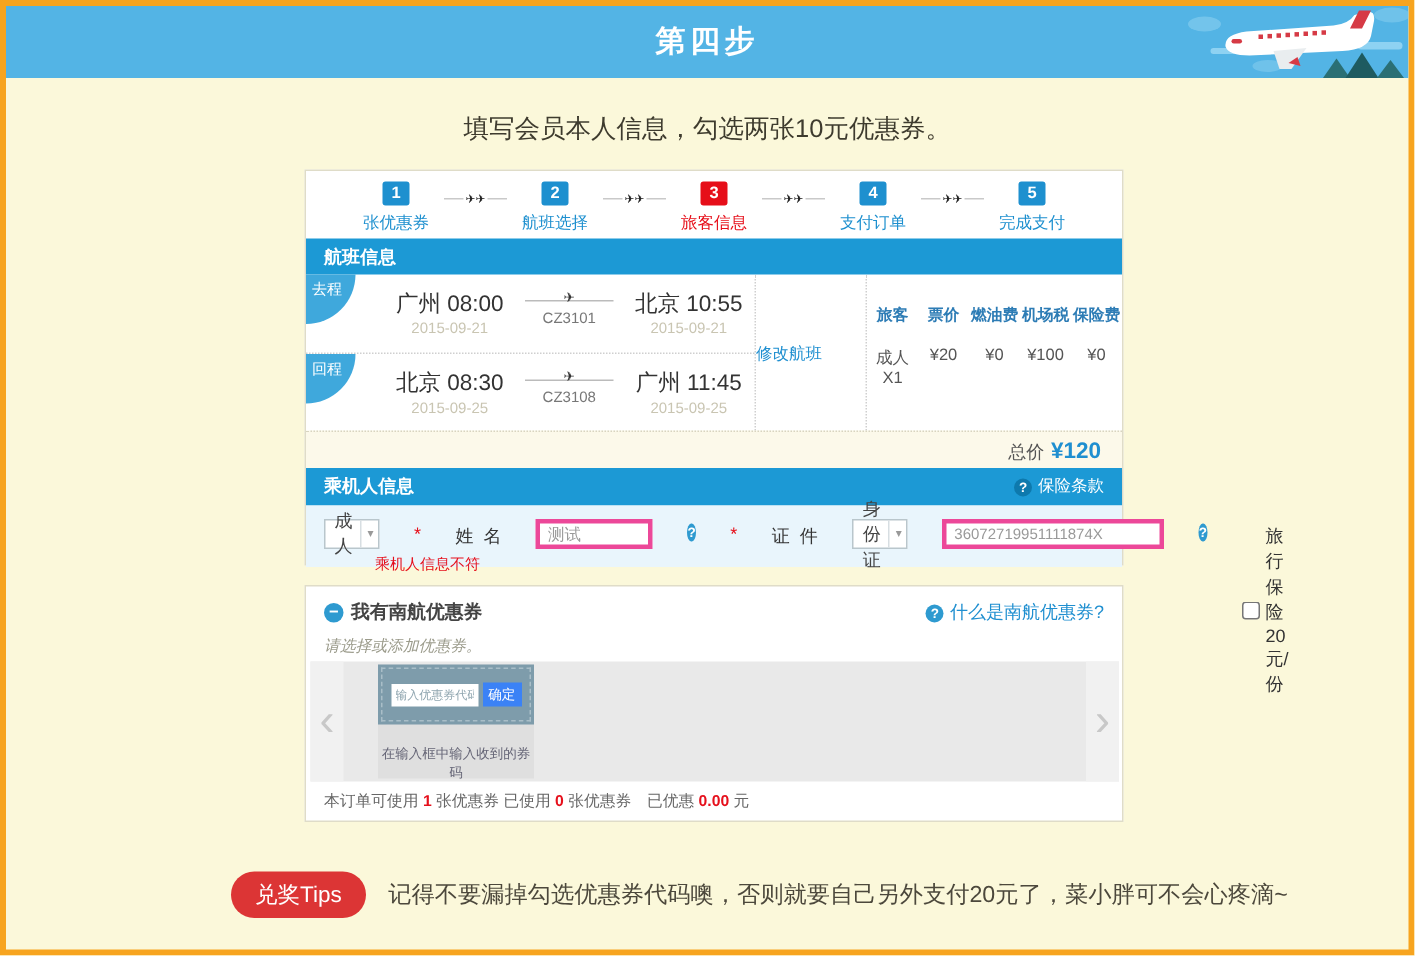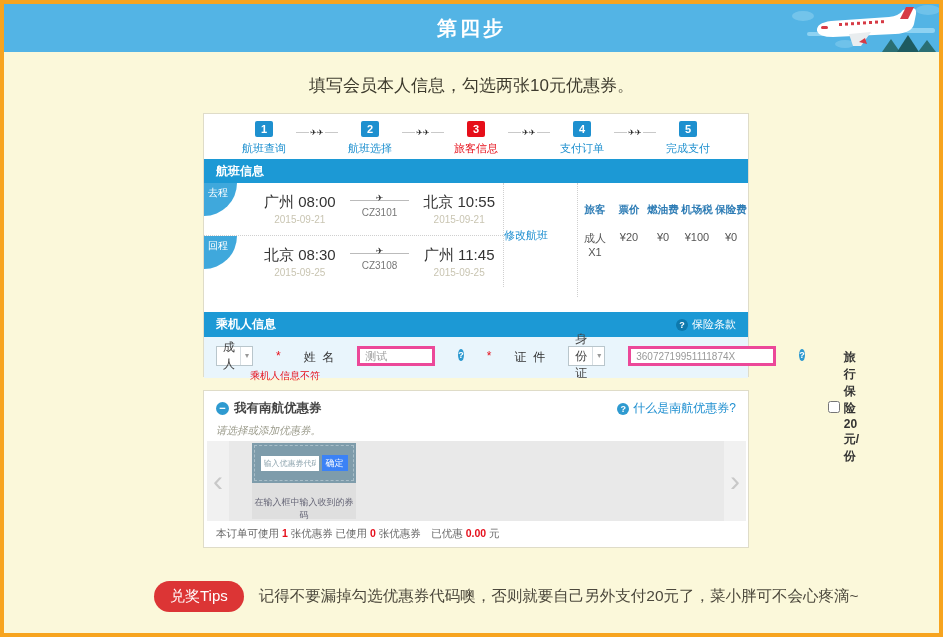--- a/index.html
+++ b/index.html
@@ -87,21 +87,21 @@
   .sb-cert { width:66px; }
   .req { color:#E60E19; font-size:12px; margin-top:3px; }
   .flabel { font-size:12px; color:#333; margin-top:3px; white-space:pre; }
   .txt { height:20px; border:3px solid #ec4899; font-size:11px; color:#999; padding:0 5px;
          font-family:"Liberation Sans","DejaVu Sans",sans-serif; }
   .txt.name { width:78px; }
   .txt.idno { width:154px; font-size:10px; }
   .qbtn { margin-top:3px; cursor:pointer; }
   .ins { display:flex; align-items:center; gap:4px; margin-top:3px; }
   .ins input { width:12px; height:12px; }
-  .ins label { font-size:12px; color:#333; font-weight:bold; }
+  .ins label { font-size:12px; color:#333; font-weight:normal; }
   .errtext { position:absolute; left:46px; top:32px; font-size:10px; color:#E6101C;text-align:center; }
 
   
   .c-head { position:absolute; left:12px; right:12px; top:9px; display:flex;
             justify-content:space-between; align-items:center; }
   .c-title { display:flex; align-items:center; gap:5px; font-size:12.5px; font-weight:bold; color:#444; }
   .minusicon { display:inline-block; width:13px; height:13px; border-radius:50%; background:#2E9AD0;
                color:#fff; font-size:11px; line-height:12px; text-align:center; font-style:normal; }
   .c-help { display:flex; align-items:center; gap:4px; font-size:12px; color:#1F8FD0;
             text-decoration:none; cursor:pointer; }
@@ -163,21 +163,21 @@
     </svg>
   </div>
 
   <div class="subtitle">填写会员本人信息，勾选两张10元优惠券。</div>
 
   <div class="panel panel1">
 
     <div class="steps">
       <div class="step">
         <div class="step-num">1</div>
-        <div class="step-label">航班查询</div>
+        <div class="step-label">张优惠券</div>
       </div>
       <div class="conn">
           <i class="cline"></i>
           <span class="cplanes">✈✈</span>
           <i class="cline"></i>
         </div>
       <div class="step">
         <div class="step-num">2</div>
         <div class="step-label">航班选择</div>
       </div>
@@ -265,20 +265,24 @@
         <div class="prow">
           <span>成人X1</span>
           <span>¥20</span>
           <span>¥0</span>
           <span>¥100</span>
           <span>¥0</span>
         </div>
       </div>
     </div>
 
+    <div class="totalstrip">
+      <span class="tlabel">总价</span>
+      <span class="tval">¥120</span>
+    </div>
 
     <div class="secbar paxbar">
       <span>乘机人信息</span>
       <span class="terms">
         <i class="qicon">?</i>
         <span>保险条款</span>
       </span>
     </div>
 
     <div class="formarea">

